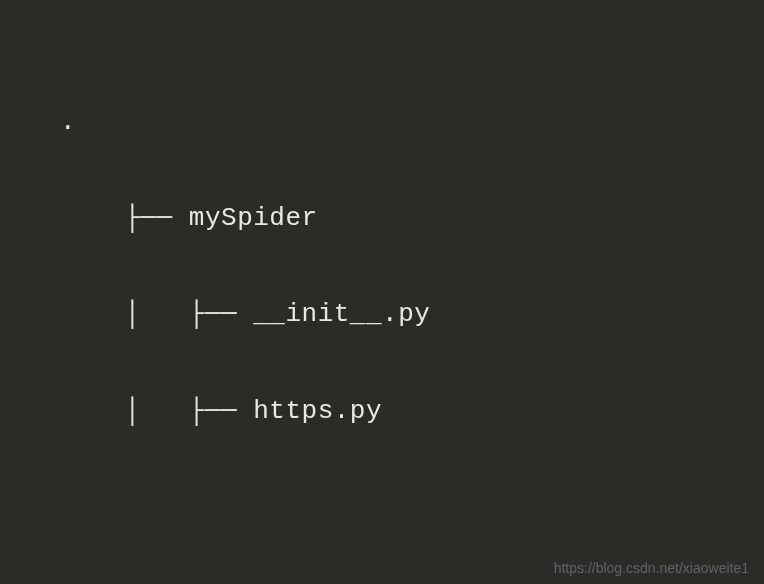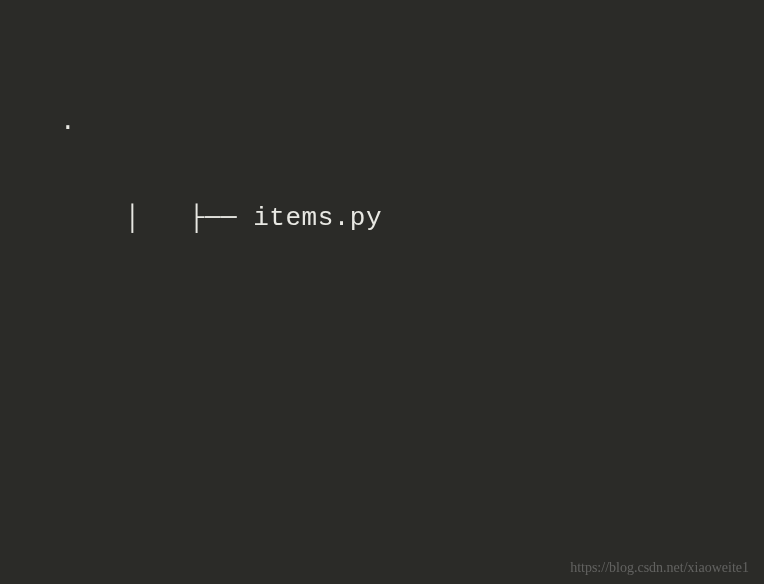--- a/index.html
+++ b/index.html
@@ -25,30 +25,32 @@
     }
     .line {
       display: block;
     }
     .watermark {
       position: absolute;
       bottom: 8px;
       right: 15px;
       font-size: 14px;
       color: rgba(200, 200, 200, 0.35);
-      font-family: Liberation Serif, serif;
+      font-family: Liberation Sans, sans-serif;
       letter-spacing: 0;
     }
   </style>
 </head>
 <body>
 
 <div class="tree">
 <span class="line">.</span>
-<span class="line"><span>    │   ├── </span><span>items.py</span></span>
+<span class="line"><span>    ├── </span><span>mySpider</span></span>
+<span class="line"><span>    │   ├── </span><span>__init__.py</span></span>
+<span class="line"><span>    │   ├── </span><span>https.py</span></span>
 <span class="line"></span>
 
 
 
 
 </div>
 
 <div class="watermark">https://blog.csdn.net/xiaoweite1</div>
 
 </body></html>

